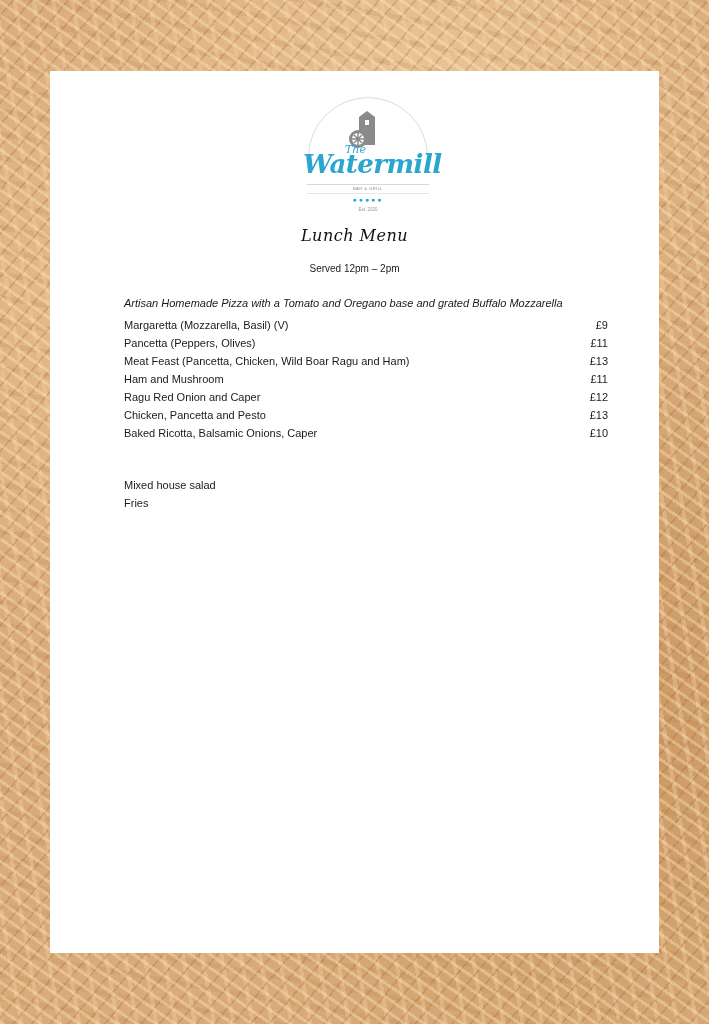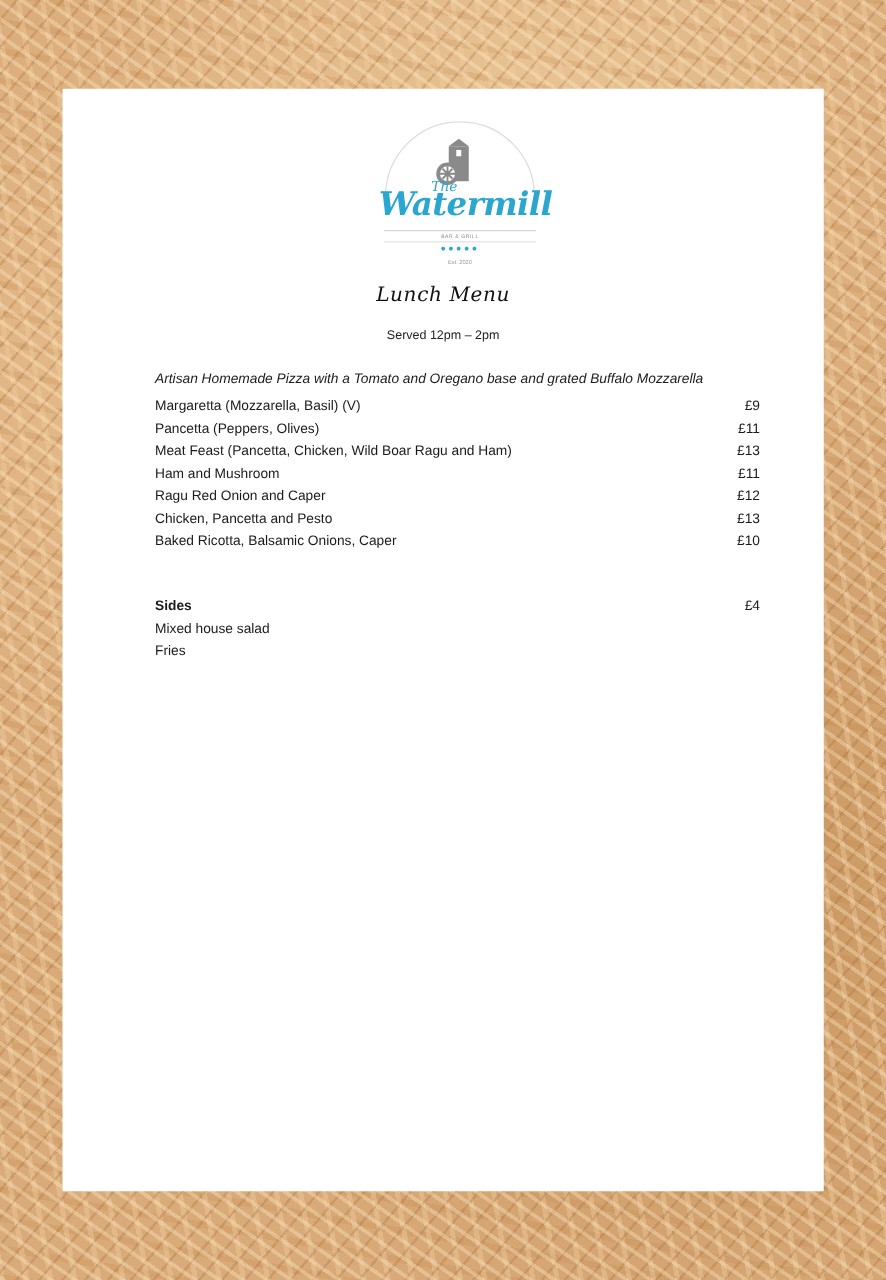--- a/index.html
+++ b/index.html
@@ -230,24 +230,20 @@
       <span class="price">£13</span>
     </div>
     <div class="row">
       <span>Baked Ricotta, Balsamic Onions, Caper</span>
       <span class="price">£10</span>
     </div>
   </div>
 
   <div class="section section-sides">
     <div class="row">
-      <span class="heading">Sides</span>
-      <span class="price">£4</span>
-    </div>
-    <div class="row">
       <span>Mixed house salad</span>
     </div>
     <div class="row">
       <span>Fries</span>
     </div>
   </div>
 
 </div>
 
 </body></html>

